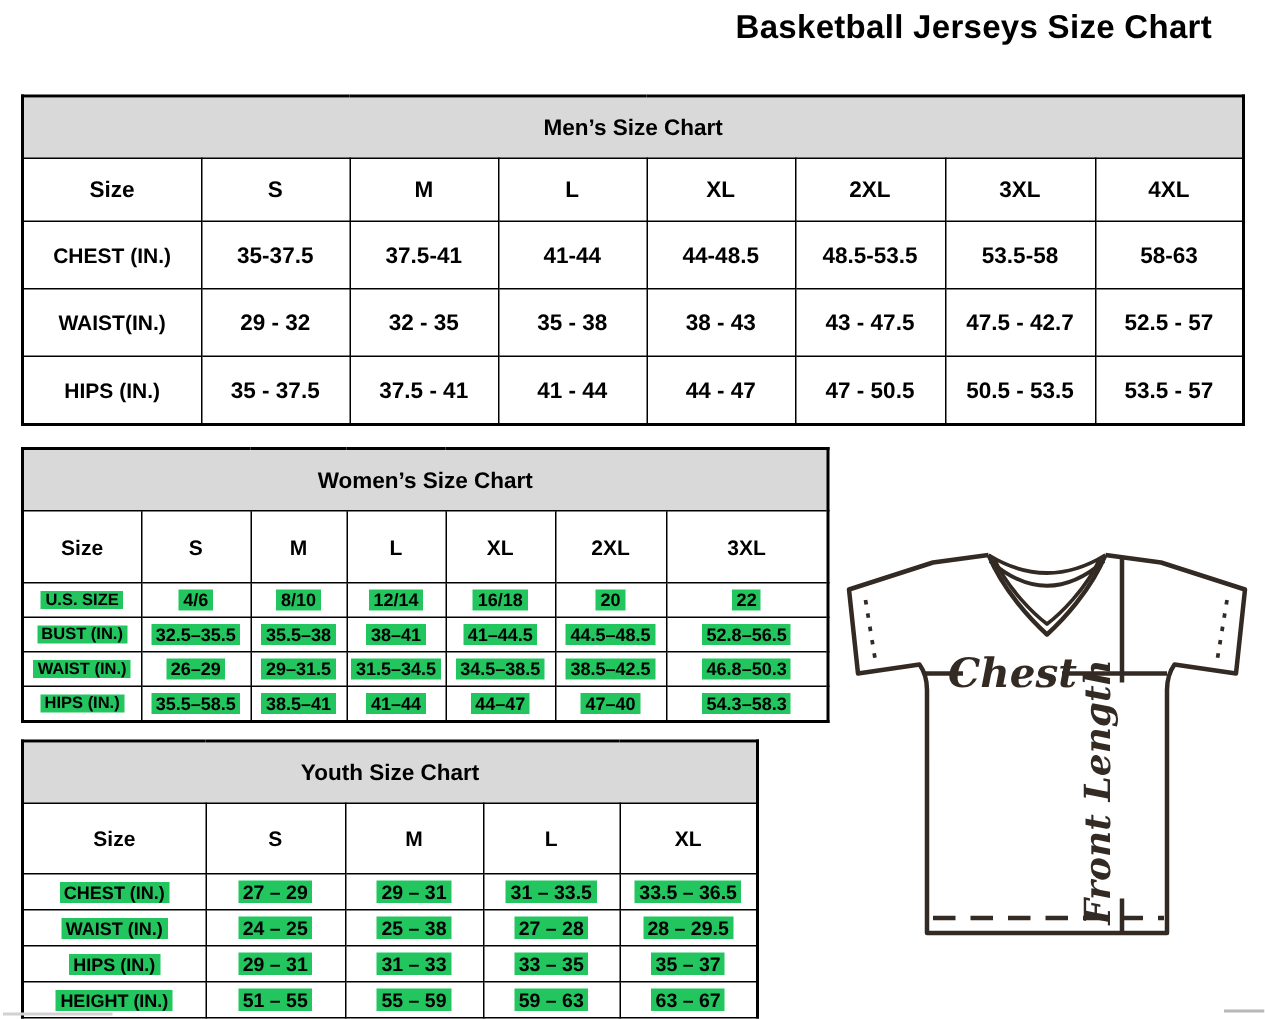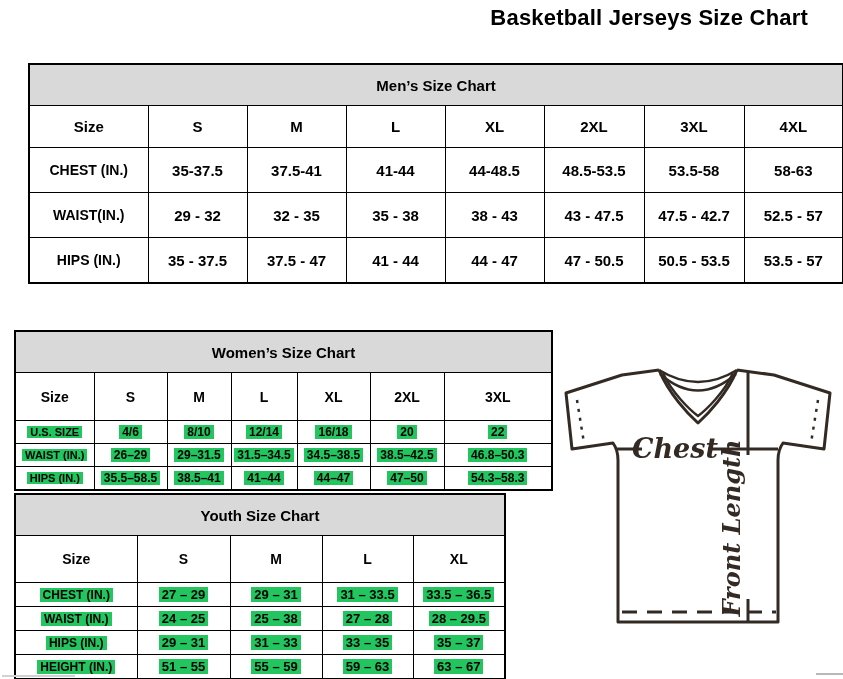--- a/index.html
+++ b/index.html
@@ -15,26 +15,26 @@
   .size-table{
     position:absolute;border-collapse:collapse;table-layout:fixed;
     font-weight:700;background:#fff;border:2px solid #000;
   }
   .size-table th,.size-table td{
     border:1px solid #000;text-align:center;vertical-align:middle;padding:0;
     white-space:nowrap;overflow:hidden;
   }
   .title-cell{background:#d9d9d9;font-size:15px;height:40px;}
   
-  .mens{left:28px;top:63px;width:814px;}
+  .mens{left:14px;top:63px;width:814px;}
   .mens .size-row th{height:41px;font-size:15px;}
   .mens td{height:44px;font-size:15px;}
   .mens td.lbl{font-size:14px;}
   
-  .womens{left:14px;top:298px;width:538px;margin-top:32px;}
+  .womens{left:14px;top:298px;width:538px;}
   .womens .size-row th{height:47px;font-size:14px;}
   .womens td{height:22px;font-size:12px;}
   .womens td.lbl{font-size:11px;}
   
   .youth{left:14px;top:493px;width:491px;}
   .youth .size-row th{height:46px;font-size:14px;}
   .youth td{height:23px;font-size:13px;}
   .youth td.lbl{font-size:12px;}
   
   .womens .hl,.youth .hl{background:#22c55e;padding:0 3px;}
@@ -98,21 +98,21 @@
         <td class="val"><span class="hl">32 - 35</span></td>
         <td class="val"><span class="hl">35 - 38</span></td>
         <td class="val"><span class="hl">38 - 43</span></td>
         <td class="val"><span class="hl">43 - 47.5</span></td>
         <td class="val"><span class="hl">47.5 - 42.7</span></td>
         <td class="val"><span class="hl">52.5 - 57</span></td>
       </tr>
       <tr>
         <td class="lbl"><span class="hl">HIPS (IN.)</span></td>
         <td class="val"><span class="hl">35 - 37.5</span></td>
-        <td class="val"><span class="hl">37.5 - 47</span></td>
+        <td class="val"><span class="hl">37.5 - 41</span></td>
         <td class="val"><span class="hl">41 - 44</span></td>
         <td class="val"><span class="hl">44 - 47</span></td>
         <td class="val"><span class="hl">47 - 50.5</span></td>
         <td class="val"><span class="hl">50.5 - 53.5</span></td>
         <td class="val"><span class="hl">53.5 - 57</span></td>
       </tr>
     </tbody>
 </table>
 
 <table class="size-table womens">
@@ -143,35 +143,44 @@
       <tr>
         <td class="lbl"><span class="hl">U.S. SIZE</span></td>
         <td class="val"><span class="hl">4/6</span></td>
         <td class="val"><span class="hl">8/10</span></td>
         <td class="val"><span class="hl">12/14</span></td>
         <td class="val"><span class="hl">16/18</span></td>
         <td class="val"><span class="hl">20</span></td>
         <td class="val"><span class="hl">22</span></td>
       </tr>
       <tr>
+        <td class="lbl"><span class="hl">BUST (IN.)</span></td>
+        <td class="val"><span class="hl">32.5–35.5</span></td>
+        <td class="val"><span class="hl">35.5–38</span></td>
+        <td class="val"><span class="hl">38–41</span></td>
+        <td class="val"><span class="hl">41–44.5</span></td>
+        <td class="val"><span class="hl">44.5–48.5</span></td>
+        <td class="val"><span class="hl">52.8–56.5</span></td>
+      </tr>
+      <tr>
         <td class="lbl"><span class="hl">WAIST (IN.)</span></td>
         <td class="val"><span class="hl">26–29</span></td>
         <td class="val"><span class="hl">29–31.5</span></td>
         <td class="val"><span class="hl">31.5–34.5</span></td>
         <td class="val"><span class="hl">34.5–38.5</span></td>
         <td class="val"><span class="hl">38.5–42.5</span></td>
         <td class="val"><span class="hl">46.8–50.3</span></td>
       </tr>
       <tr>
         <td class="lbl"><span class="hl">HIPS (IN.)</span></td>
         <td class="val"><span class="hl">35.5–58.5</span></td>
         <td class="val"><span class="hl">38.5–41</span></td>
         <td class="val"><span class="hl">41–44</span></td>
         <td class="val"><span class="hl">44–47</span></td>
-        <td class="val"><span class="hl">47–50</span></td>
+        <td class="val"><span class="hl">47–40</span></td>
         <td class="val"><span class="hl">54.3–58.3</span></td>
       </tr>
     </tbody>
 </table>
 
 <table class="size-table youth">
   <colgroup>
     <col style="width:122px">
       <col style="width:93px">
       <col style="width:92px">

